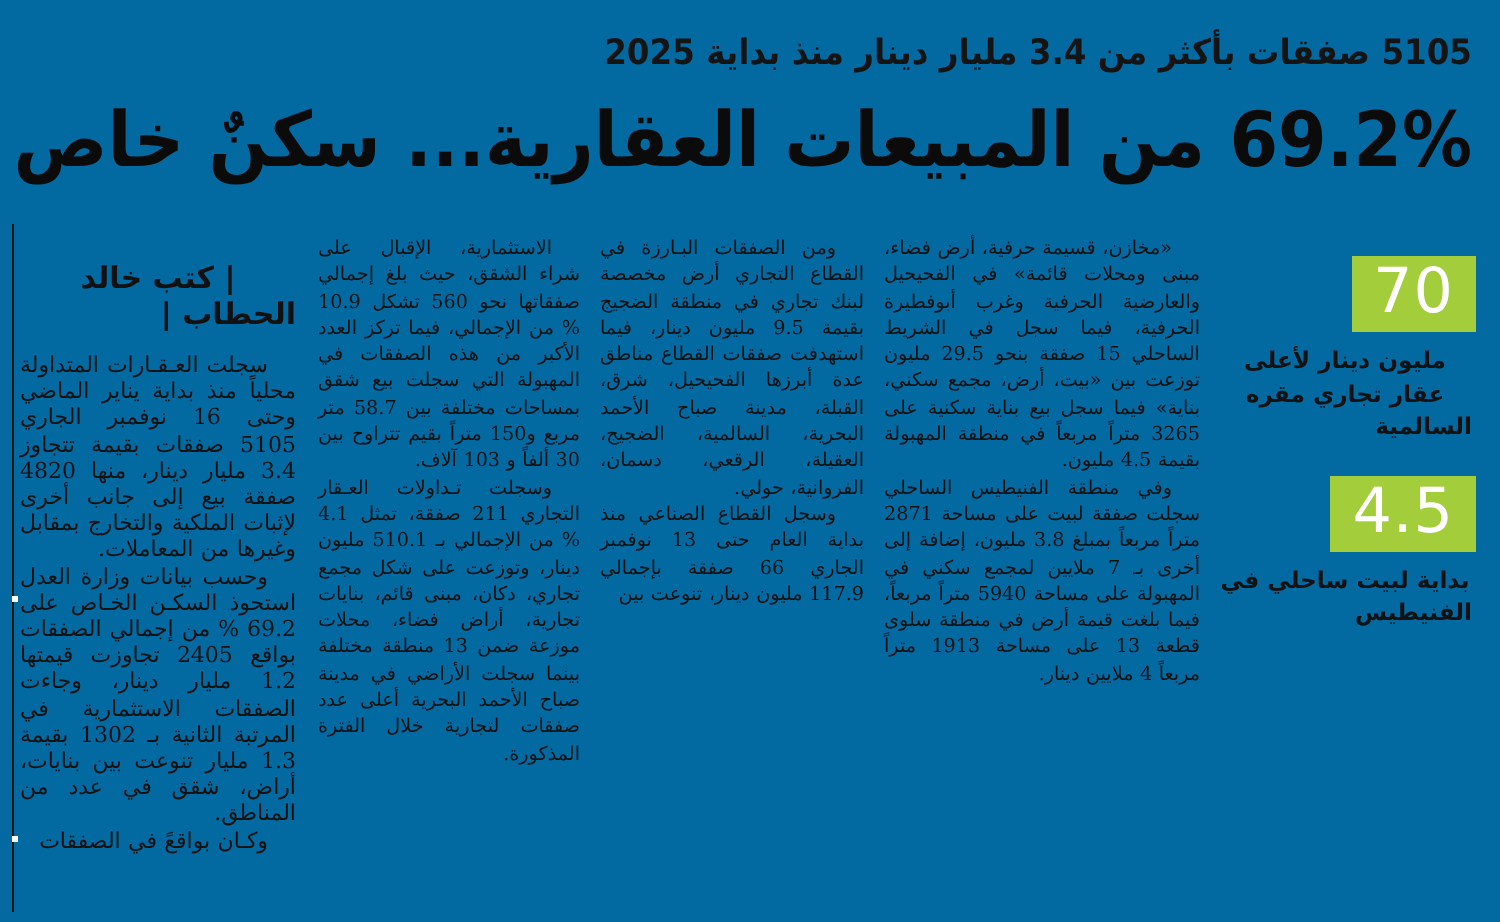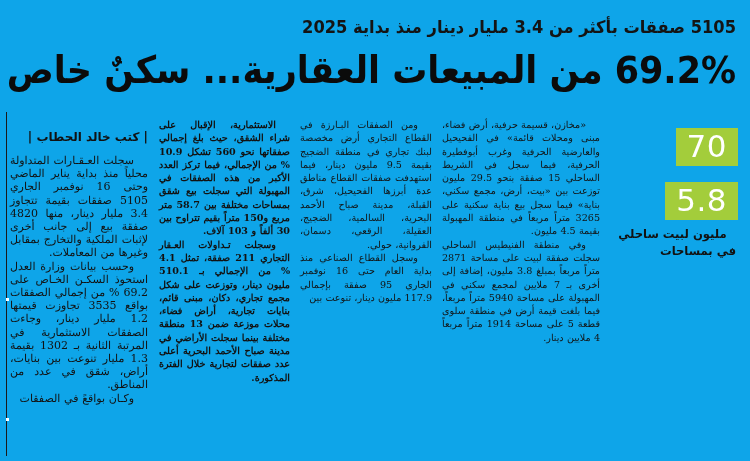--- a/index.html
+++ b/index.html
@@ -14,21 +14,21 @@
     overflow: hidden;
     font-family: "DejaVu Sans", "Liberation Sans", sans-serif;
     color: #111111;
     position: relative;
   }
 
   #page {
     position: relative;
     width: 750px;
     height: 461px;
-    background: #0ea5e9;
+    background: #0369a1;
     box-sizing: border-box;
   }
 
   
   .header-zone {
     position: absolute;
     top: 0;
     right: 0;
     left: 0;
     height: 118px;
@@ -80,27 +80,27 @@
   }
 
   .col {
     box-sizing: border-box;
     direction: rtl;
     text-align: justify;
     text-align-last: right;
   }
 
   .col-1 { width: 150px; padding: 0 6px 0 6px; }
-  .col-2 { width: 141px; padding: 0 5px 0 5px; font-weight: bold; }
+  .col-2 { width: 141px; padding: 0 5px 0 5px; }
   .col-3 { width: 142px; padding: 0 5px 0 5px; }
   .col-4 { width: 168px; padding: 0 5px 0 5px; }
   .col-side { width: 137px; padding: 0 4px 0 2px; }
 
   .byline {
-    font-size: 12px;
+    font-size: 15px;
     font-weight: bold;
     color: #111;
     text-align: center;
     margin: 12px 0 10px 0;
     letter-spacing: 0px;
     direction: rtl;
   }
 
   p.para {
     font-family: "DejaVu Serif", "Liberation Serif", serif;
@@ -180,49 +180,50 @@
     <div class="kicker">5105 صفقات بأكثر من 3.4 مليار دينار منذ بداية 2025</div>
     <div class="headline">69.2% من المبيعات العقارية... سكنٌ خاص</div>
   </div>
 
   <div class="body-zone">
 
     <div class="col col-side">
 
       <div class="stat-block">
         <div class="stat-num">70</div>
+        <div class="stat-text">مليون دينار لأعلى عقار تجاري مقره السالمية</div>
       </div>
 
 
       <div class="stat-block">
-        <div class="stat-num">5.8</div>
-        <div class="stat-text">مليون لبيت ساحلي في بمساحات</div>
+        <div class="stat-num">4.5</div>
+        <div class="stat-text">بداية لبيت ساحلي في الفنيطيس</div>
       </div>
 
     </div>
 
     <div class="col col-4">
       <p class="para">«مخازن، قسيمة حرفية، أرض فضاء، مبنى ومحلات قائمة» في الفحيحيل والعارضية الحرفية وغرب أبوفطيرة الحرفية، فيما سجل في الشريط الساحلي 15 صفقة بنحو 29.5 مليون توزعت بين «بيت، أرض، مجمع سكني، بناية» فيما سجل بيع بناية سكنية على 3265 متراً مربعاً في منطقة المهبولة بقيمة 4.5 مليون.</p>
-      <p class="para">وفي منطقة الفنيطيس الساحلي سجلت صفقة لبيت على مساحة 2871 متراً مربعاً بمبلغ 3.8 مليون، إضافة إلى أخرى بـ 7 ملايين لمجمع سكني في المهبولة على مساحة 5940 متراً مربعاً، فيما بلغت قيمة أرض في منطقة سلوى قطعة 5 على مساحة 1914 متراً مربعاً 4 ملايين دينار.</p>
+      <p class="para">وفي منطقة الفنيطيس الساحلي سجلت صفقة لبيت على مساحة 2871 متراً مربعاً بمبلغ 3.8 مليون، إضافة إلى أخرى بـ 7 ملايين لمجمع سكني في المهبولة على مساحة 5940 متراً مربعاً، فيما بلغت قيمة أرض في منطقة سلوى قطعة 13 على مساحة 1913 متراً مربعاً 4 ملايين دينار.</p>
     </div>
 
     <div class="col col-3">
       <p class="para">ومن الصفقات البـارزة في القطاع التجاري أرض مخصصة لبنك تجاري في منطقة الضجيج بقيمة 9.5 مليون دينار، فيما استهدفت صفقات القطاع مناطق عدة أبرزها الفحيحيل، شرق، القبلة، مدينة صباح الأحمد البحرية، السالمية، الضجيج، العقيلة، الرقعي، دسمان، الفروانية، حولي.</p>
-      <p class="para">وسجل القطاع الصناعي منذ بداية العام حتى 16 نوفمبر الجاري 95 صفقة بإجمالي 117.9 مليون دينار، تنوعت بين</p>
+      <p class="para">وسجل القطاع الصناعي منذ بداية العام حتى 13 نوفمبر الجاري 66 صفقة بإجمالي 117.9 مليون دينار، تنوعت بين</p>
     </div>
 
     <div class="col col-2">
       <p class="para">الاستثمارية، الإقبال على شراء الشقق، حيث بلغ إجمالي صفقاتها نحو 560 تشكل 10.9 % من الإجمالي، فيما تركز العدد الأكبر من هذه الصفقات في المهبولة التي سجلت بيع شقق بمساحات مختلفة بين 58.7 متر مربع و150 متراً بقيم تتراوح بين 30 ألفاً و 103 آلاف.</p>
       <p class="para">وسجلت تـداولات العـقار التجاري 211 صفقة، تمثل 4.1 % من الإجمالي بـ 510.1 مليون دينار، وتوزعت على شكل مجمع تجاري، دكان، مبنى قائم، بنايات تجارية، أراض فضاء، محلات موزعة ضمن 13 منطقة مختلفة بينما سجلت الأراضي في مدينة صباح الأحمد البحرية أعلى عدد صفقات لتجارية خلال الفترة المذكورة.</p>
     </div>
 
     <div class="col col-1">
       <div class="byline">| كتب خالد الحطاب |</div>
       <p class="para">سجلت العـقـارات المتداولة محلياً منذ بداية يناير الماضي وحتى 16 نوفمبر الجاري 5105 صفقات بقيمة تتجاوز 3.4 مليار دينار، منها 4820 صفقة بيع إلى جانب أخرى لإثبات الملكية والتخارج بمقابل وغيرها من المعاملات.</p>
-      <p class="para">وحسب بيانات وزارة العدل استحوذ السكـن الخـاص على 69.2 % من إجمالي الصفقات بواقع 3535 تجاوزت قيمتها 1.2 مليار دينار، وجاءت الصفقات الاستثمارية في المرتبة الثانية بـ 1302 بقيمة 1.3 مليار تنوعت بين بنايات، أراض، شقق في عدد من المناطق.</p>
+      <p class="para">وحسب بيانات وزارة العدل استحوذ السكـن الخـاص على 69.2 % من إجمالي الصفقات بواقع 2405 تجاوزت قيمتها 1.2 مليار دينار، وجاءت الصفقات الاستثمارية في المرتبة الثانية بـ 1302 بقيمة 1.3 مليار تنوعت بين بنايات، أراض، شقق في عدد من المناطق.</p>
       <p class="para">وكـان بواقعً في الصفقات</p>
     </div>
 
   </div>
 
   <div class="right-rule">
     <div class="rule-tick rule-gap-1"></div>
     <div class="rule-tick rule-gap-2"></div>
 
   </div>

